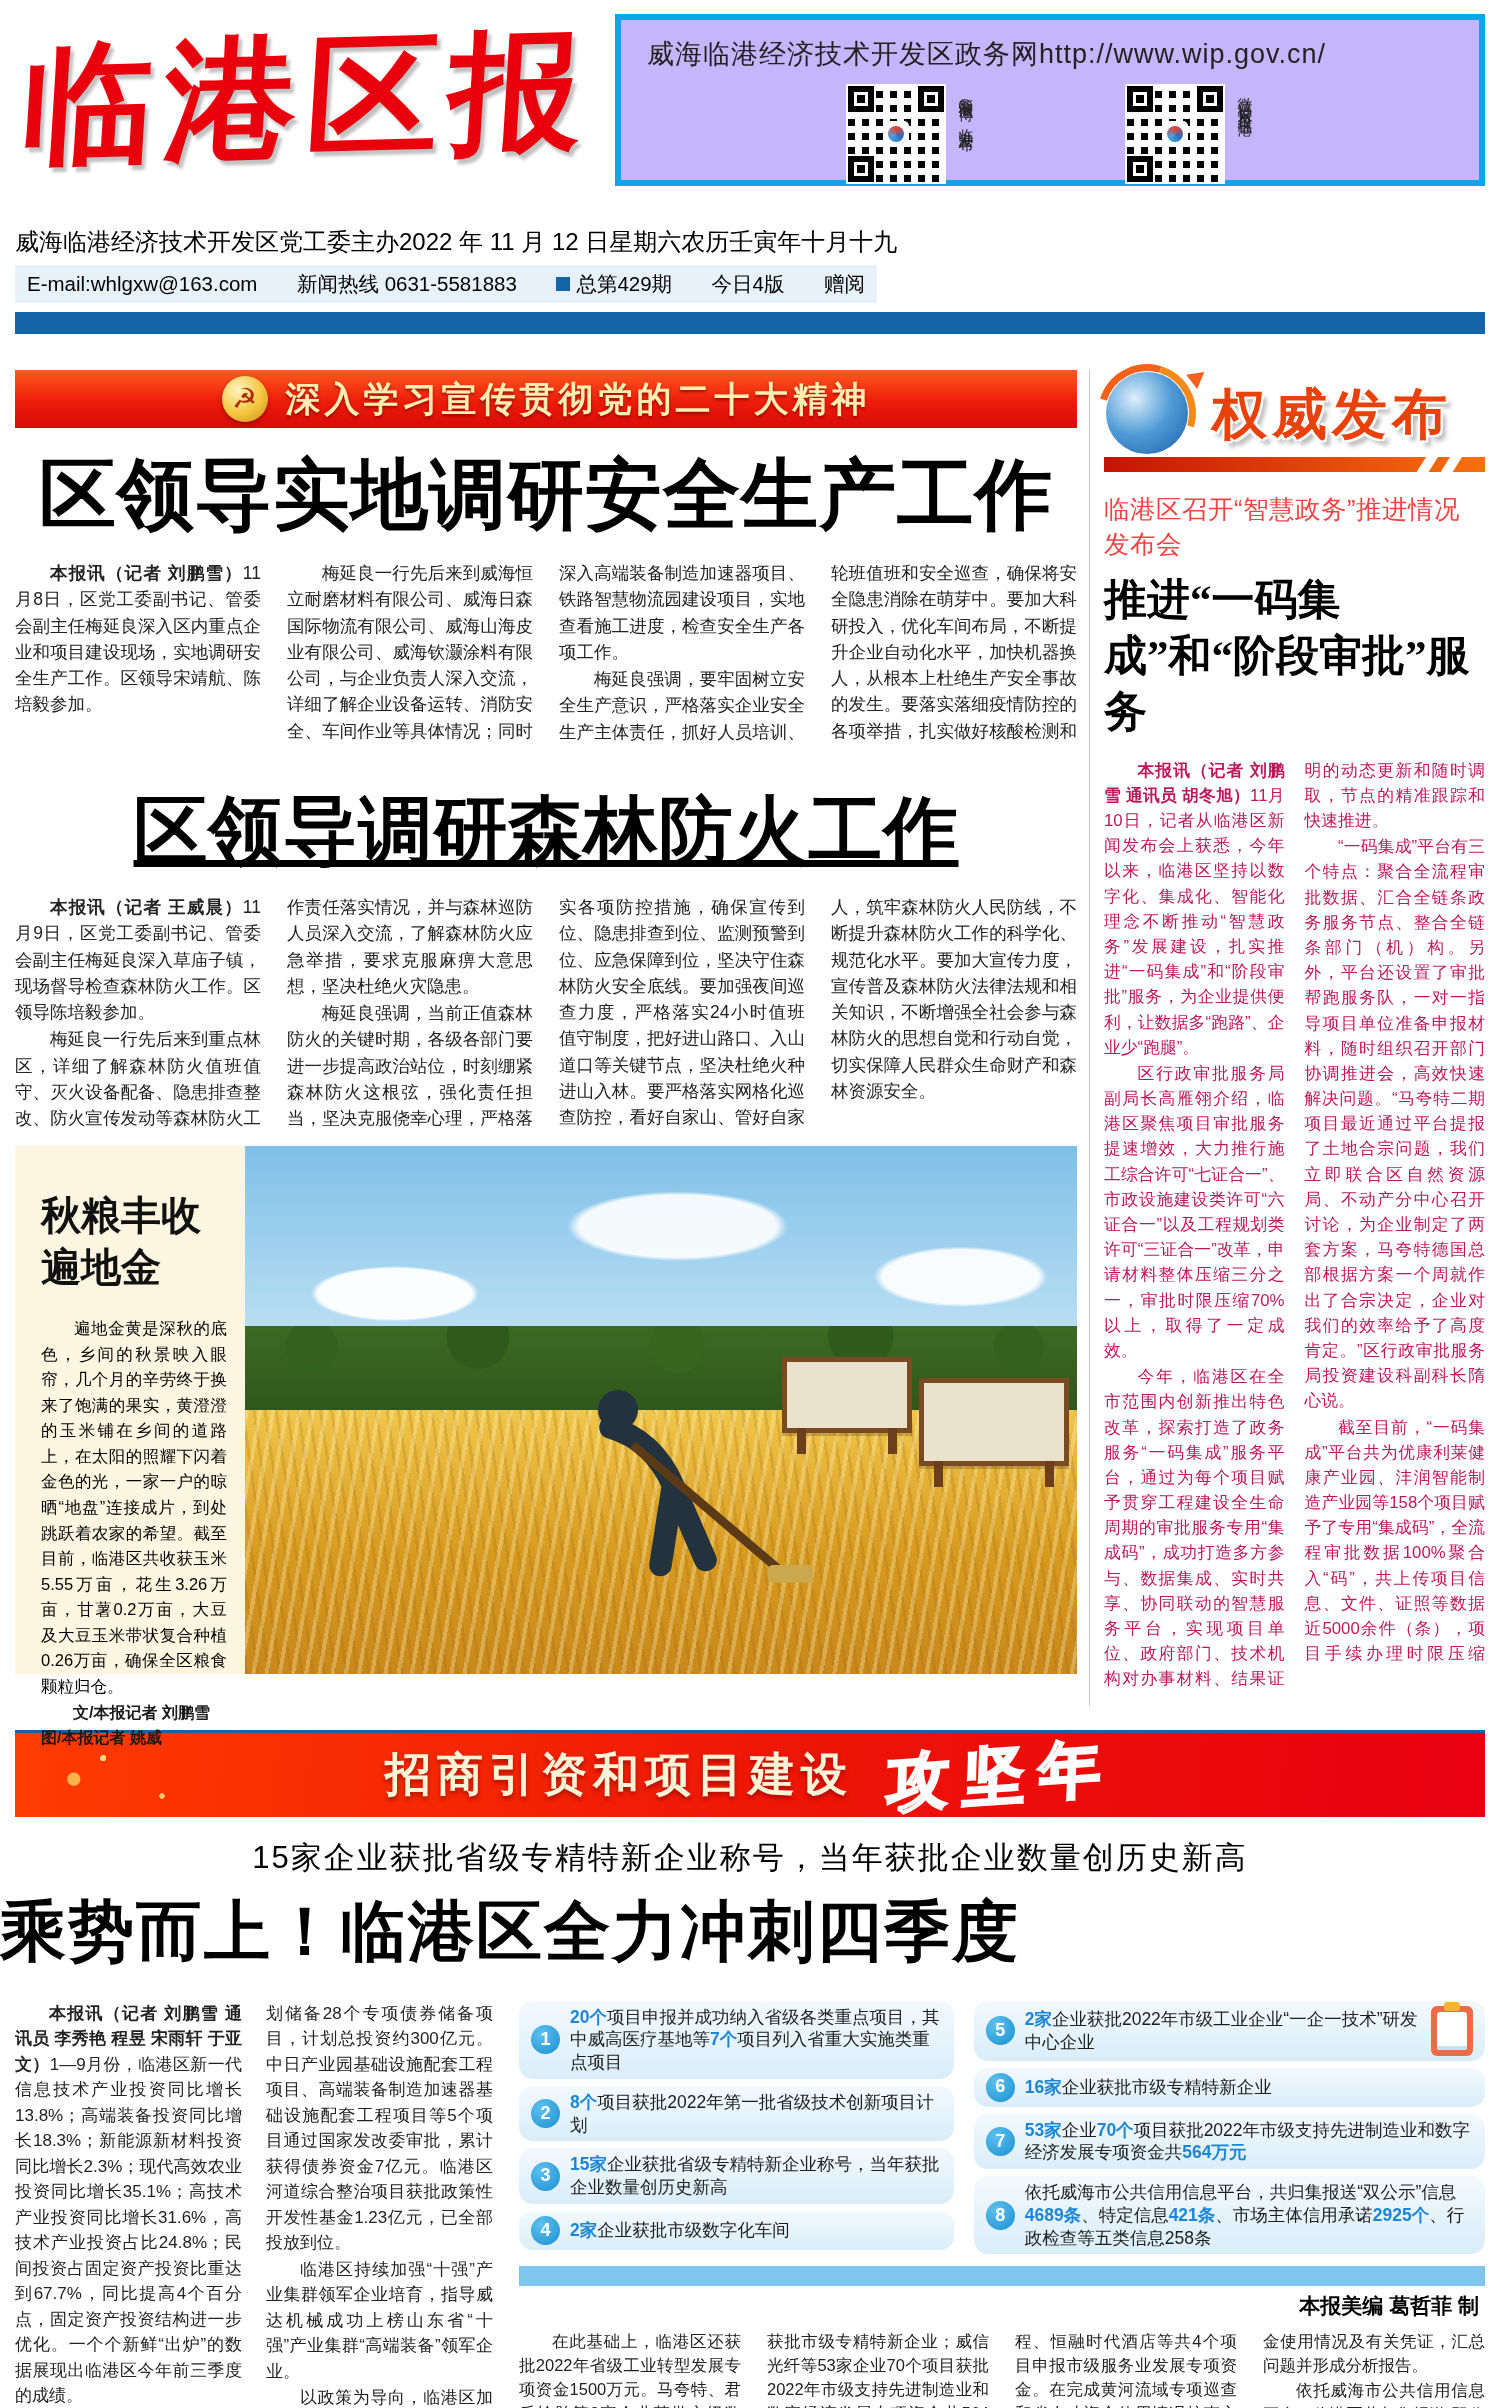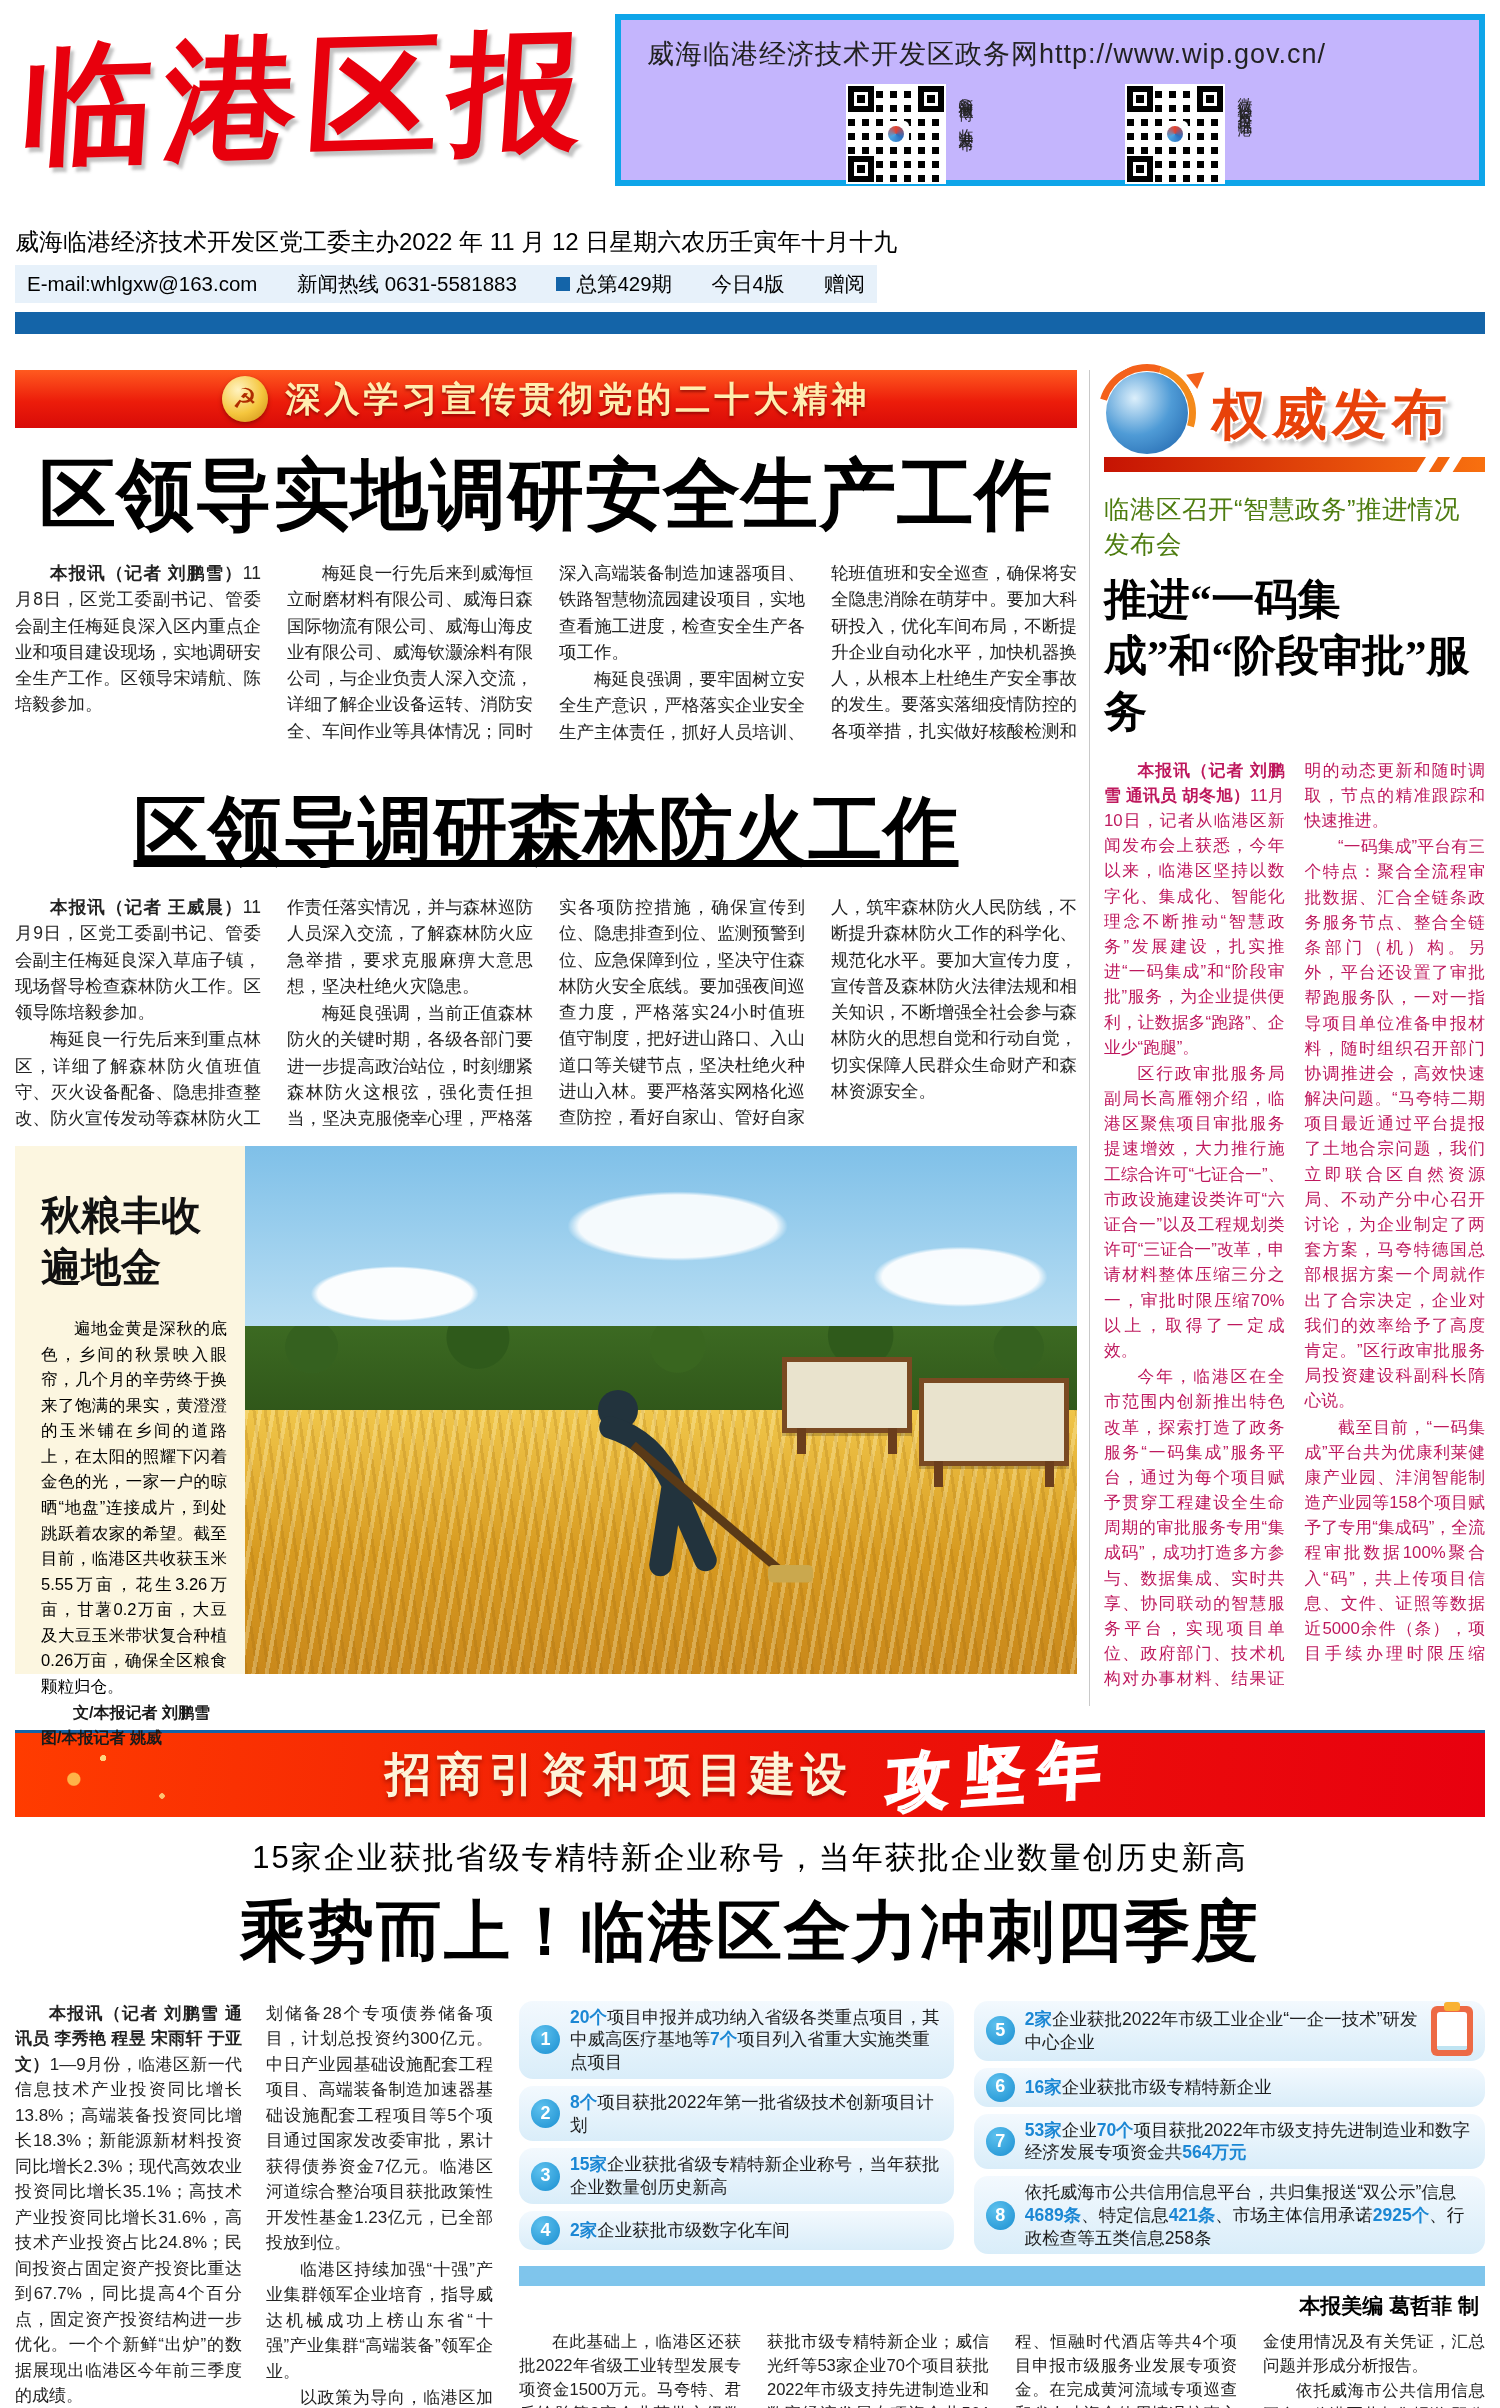--- a/index.html
+++ b/index.html
@@ -117,38 +117,38 @@
   .globe-arrow { position:absolute; left:86px; top:-2px; width:0; height:0;
     border-left:16px solid #f4611b; border-top:9px solid transparent; border-bottom:9px solid transparent;
     transform:rotate(-38deg); }
   .pwfb-text { position:absolute; left:108px; top:8px; font-size:55px; font-weight:900;
     font-family:"Liberation Serif","DejaVu Serif",serif; color:#e8420a; letter-spacing:5px;
     text-shadow:-2px -2px 0 #fff,2px -2px 0 #fff,-2px 2px 0 #fff,2px 2px 0 #fff,5px 6px 4px rgba(0,0,0,.28); }
   .pwfb-bar { position:absolute; left:0; right:0; bottom:0; height:15px;
     background:linear-gradient(90deg,#c61303,#f8700f); overflow:hidden; }
   .pwfb-bar i { position:absolute; top:-3px; width:12px; height:22px; background:#fff; transform:skewX(-32deg); }
   .pwfb-bar .s1 { right:52px; } .pwfb-bar .s2 { right:28px; }
-  .auth-kicker { font-size:25.5px; color:#4d7c0f; margin:20px 0 10px; letter-spacing:.5px; }
+  .auth-kicker { font-size:25.5px; color:#ef4444; margin:20px 0 10px; letter-spacing:.5px; }
   .auth-headline { font-family:"Liberation Serif","DejaVu Serif",serif; font-weight:900; font-size:43px; line-height:1.3; color:#000; margin-bottom:18px; }
   .auth-body { column-count:2; column-gap:20px; font-size:16.8px; line-height:1.5; color:#be185d; text-align:justify; height:948px; overflow:hidden; }
 
   
   .divider { height:3px; background:#1464a8; margin:24px 15px 0; }
   .banner2 { margin:0 15px 0; height:84px; display:flex; align-items:center; justify-content:center; gap:34px;
     background:
       radial-gradient(circle 6px at 6% 30%, rgba(255,230,140,.9) 50%, transparent 55%),
       radial-gradient(circle 12px at 4% 55%, rgba(255,210,90,.8) 50%, transparent 60%),
       radial-gradient(circle 5px at 10% 75%, rgba(255,230,140,.8) 50%, transparent 60%),
       linear-gradient(95deg,#ff3c00,#ed1407 55%,#e8000f); }
   .banner2-label { font-size:46px; font-weight:900; color:#fdf4d8; letter-spacing:6px;
     text-shadow:0 3px 4px rgba(100,0,0,.5); }
   .banner2-callig { font-family:"DejaVu Serif","Liberation Serif",serif; font-size:62px; font-weight:900;
     color:transparent; -webkit-text-stroke:2.5px #fff; letter-spacing:14px; transform:rotate(-4deg) skewX(-6deg); }
   .q4-kicker { text-align:center; font-size:31px; color:#000; margin-top:20px; letter-spacing:2px; font-weight:500; }
-  .q4-headline { text-align:center; font-family:"Liberation Serif","DejaVu Serif",serif; font-weight:900;
+  .q4-headline { font-family:"Liberation Serif","DejaVu Serif",serif; font-weight:900;
     font-size:66px; color:#000; margin-top:8px; letter-spacing:2px; }
   .bottom-grid { display:flex; margin:24px 15px 0; gap:26px; }
   .bg-left { width:478px; }
   .cols2 { column-count:2; column-gap:24px; font-size:17px; line-height:1.5; text-align:justify; height:472px; overflow:hidden; color:#222; }
   .bg-right { flex:1; }
   .infographic { display:flex; gap:20px; }
   .ig-col { display:flex; flex-direction:column; gap:7px; }
   .ig-col-left { width:45%; } .ig-col-right { flex:1; }
   .pill { display:flex; align-items:center; gap:10px; padding:5px 12px; border-radius:14px;
     background:linear-gradient(180deg,#f3f9fe,#d9edf9); font-size:17.5px; line-height:1.3; color:#1d1d1d; }

